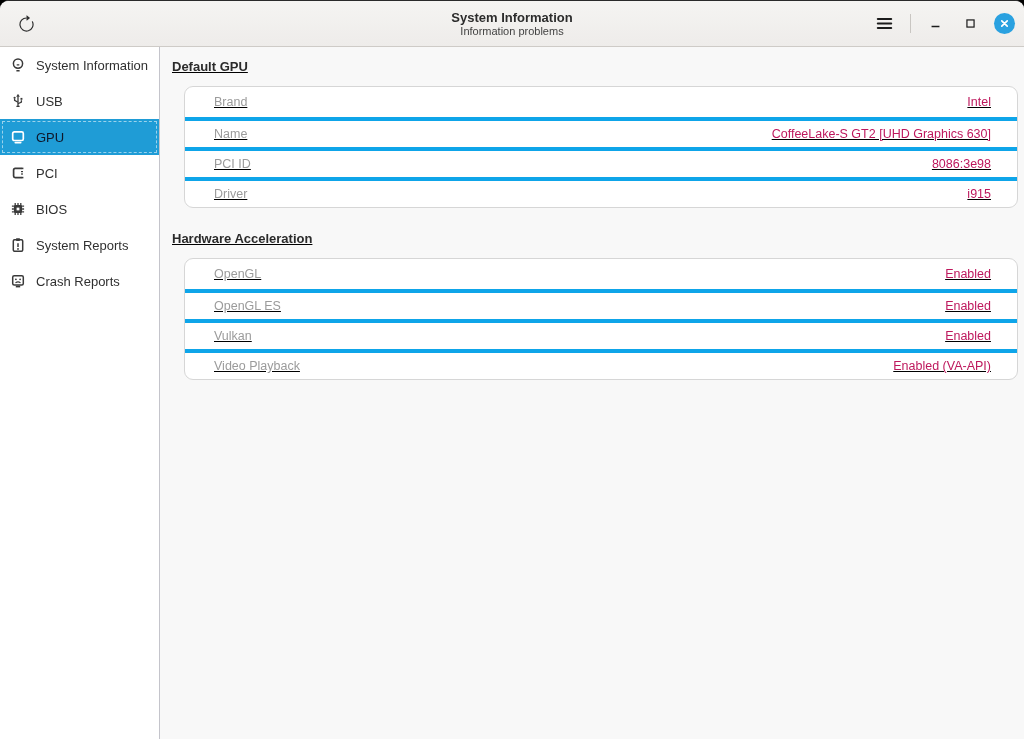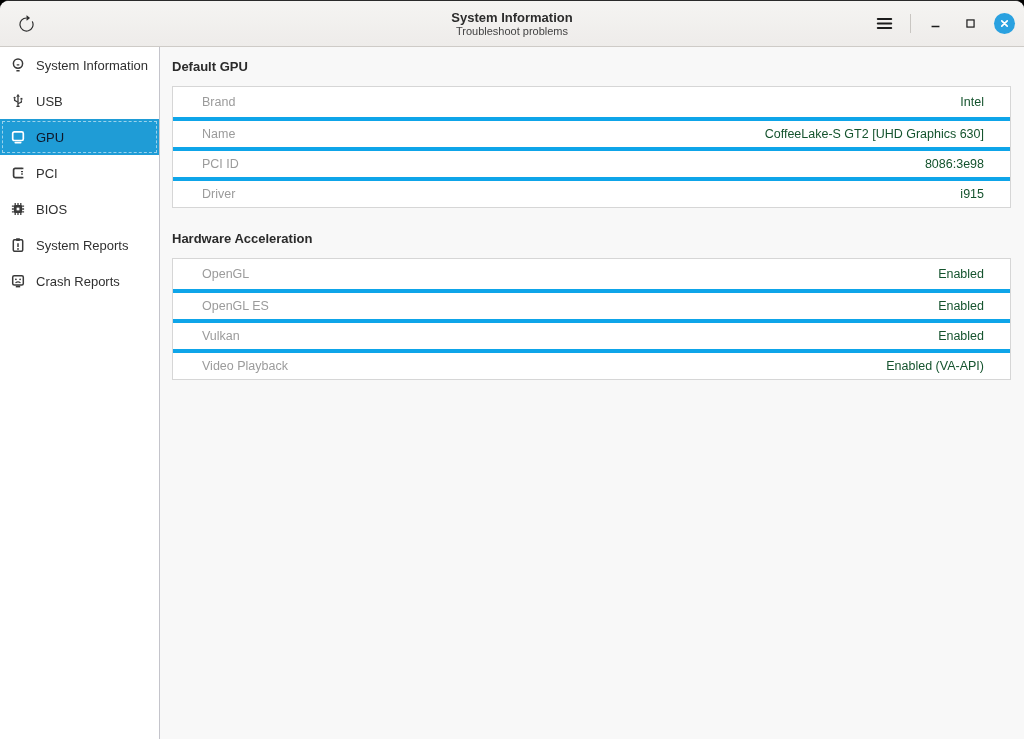--- a/index.html
+++ b/index.html
@@ -69,60 +69,61 @@
   .side-item .icn svg { width: 16px; height: 16px; display: block; }
   .side-item.selected {
     background: #1f9cd6; color: #0f172a;
     outline: 1px dashed rgba(255,255,255,0.55);
     outline-offset: -3px;
   }
   .side-item.selected .icn { color: #fff; }
   
   .content {
     flex: 1; background: #f8f8f8;
-    padding: 12px 13px 0 12px;
+    padding: 12px 6px 0 12px;
     overflow: auto;
+    text-decoration: underline;
   }
   .section-title {
     font-size: 13px; font-weight: bold; color: #2b2b2b;
     line-height: 16px; margin: 0 0 11px 0;
   }
   .card {
     background: #fff;
     border: 1px solid #d6d6d6;
-    border-radius: 0;
-    margin: 0 0 23px 0;
+    border-radius: 9px;
+    margin: 0 0 23px 12px;
   }
   .row {
     height: 30px;
     display: flex; align-items: center; justify-content: space-between;
     padding: 0 26px 0 29px;
     font-size: 12.5px;
     border-top: 4px solid #0ea5e9;
   }
   .row:first-child { border-top: none; }
   .row-label { color: #9b9b9b; }
-  .row-value { color: #14532d; }
+  .row-value { color: #be185d; }
 </style>
 </head>
 <body>
 
 <div class="window">
   <header class="titlebar">
     <button class="tb-btn refresh">
       <span class="icn-wrap">
         <svg viewBox="0 0 16 16" fill="currentColor">
           <path fill-rule="evenodd" d="M8 3a5 5 0 1 0 4.546 2.914.5.5 0 0 1 .908-.417A6 6 0 1 1 8 2v1z"></path>
           <path d="M8 4.466V.534a.25.25 0 0 1 .41-.192l2.36 1.966c.12.1.12.284 0 .384L8.41 4.658A.25.25 0 0 1 8 4.466z"></path>
         </svg>
       </span>
     </button>
     <div class="title-wrap">
       <div class="title">System Information</div>
-      <div class="subtitle">Troubleshoot problems</div>
+      <div class="subtitle">Information problems</div>
     </div>
     <div class="controls">
       <button class="tb-btn menu-btn">
         <span class="icn-wrap">
           <svg viewBox="0 0 16 16" fill="currentColor">
             <rect x="1.5" y="3.3" width="13" height="1.8" rx="0.9"></rect>
             <rect x="1.5" y="7.1" width="13" height="1.8" rx="0.9"></rect>
             <rect x="1.5" y="10.9" width="13" height="1.8" rx="0.9"></rect>
           </svg>
         </span>

